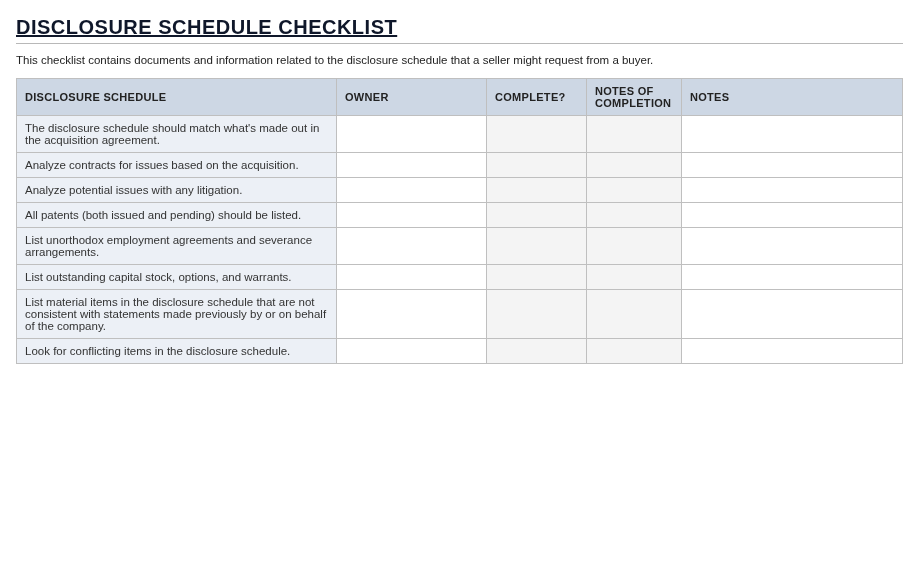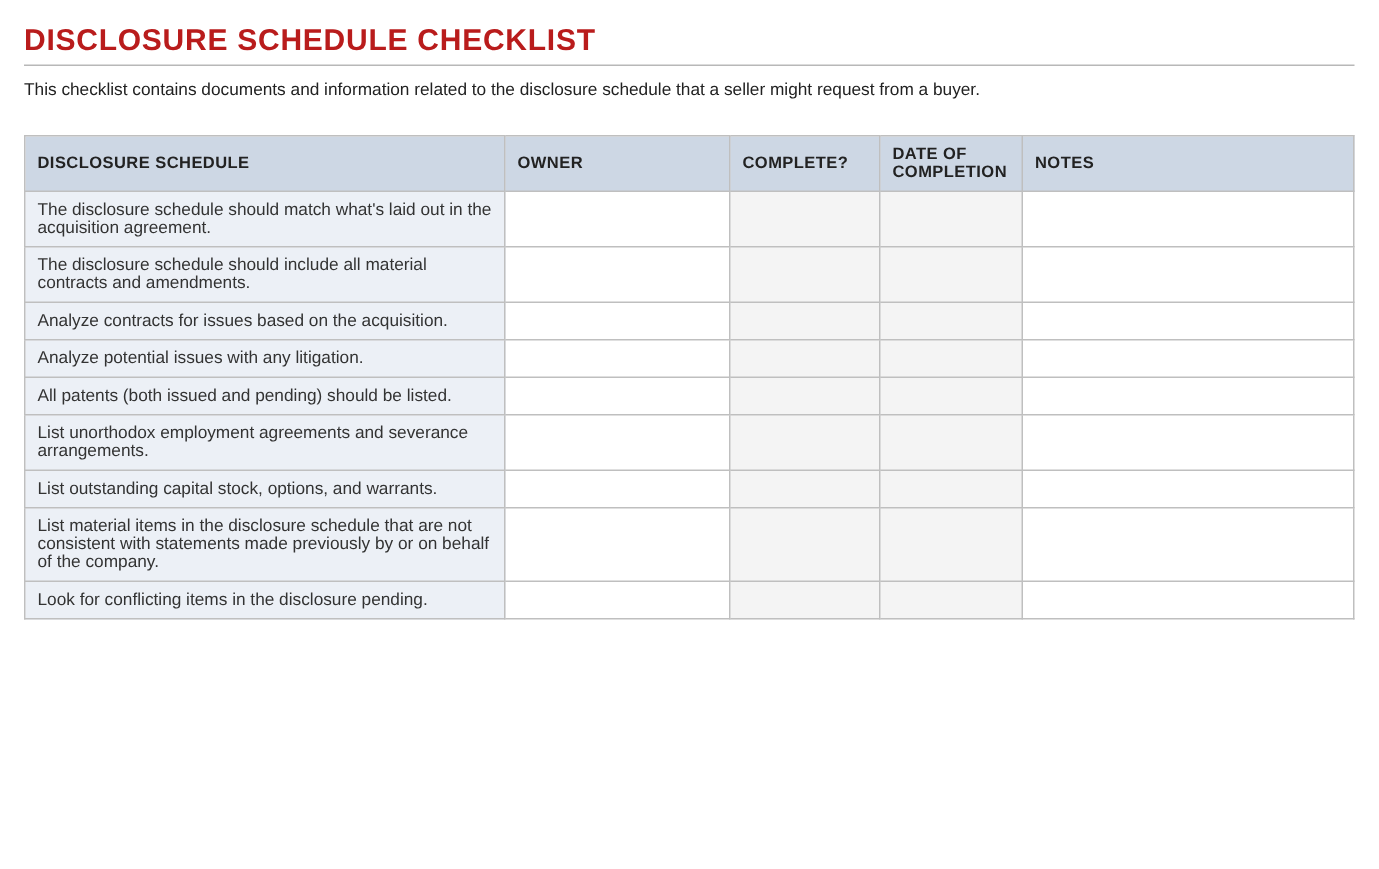--- a/index.html
+++ b/index.html
@@ -7,29 +7,30 @@
     font-family: "Century Gothic", "Futura", Arial, sans-serif;
     background: #fff;
     padding: 16px;
     width: 919px;
     color: #333;
   }
   .title {
     font-size: 20px;
     font-weight: bold;
     letter-spacing: 0.5px;
-    color: #b91c1c;
+    color: #0f172a;
     border-bottom: 1px solid #b8b8b8;
     padding-bottom: 4px;
     margin-bottom: 10px;
+    text-decoration: underline;
   }
   .intro {
     font-size: 11.5px;
     color: #222;
-    margin-bottom: 24px;
+    margin-bottom: 12px;
   }
   table {
     width: 100%;
     border-collapse: collapse;
     table-layout: fixed;
     padding-left: 11px;
   }
   th, td {
     border: 1px solid #bfbfbf;
     padding: 6px 8px;
@@ -70,34 +71,27 @@
       <col class="c2">
       <col class="c3">
       <col class="c4">
       <col class="c5">
   </colgroup>
   <thead>
     <tr>
       <th>DISCLOSURE SCHEDULE</th>
       <th>OWNER</th>
       <th>COMPLETE?</th>
-      <th>DATE OF COMPLETION</th>
+      <th>NOTES OF COMPLETION</th>
       <th>NOTES</th>
     </tr>
   </thead>
   <tbody id="tbody">
       <tr>
-        <td>The disclosure schedule should match what's laid out in the acquisition agreement.</td>
-        <td></td>
-        <td></td>
-        <td></td>
-        <td></td>
-      </tr>
-      <tr>
-        <td>The disclosure schedule should include all material contracts and amendments.</td>
+        <td>The disclosure schedule should match what's made out in the acquisition agreement.</td>
         <td></td>
         <td></td>
         <td></td>
         <td></td>
       </tr>
       <tr>
         <td>Analyze contracts for issues based on the acquisition.</td>
         <td></td>
         <td></td>
         <td></td>
@@ -132,20 +126,20 @@
         <td></td>
       </tr>
       <tr>
         <td>List material items in the disclosure schedule that are not consistent with statements made previously by or on behalf of the company.</td>
         <td></td>
         <td></td>
         <td></td>
         <td></td>
       </tr>
       <tr>
-        <td>Look for conflicting items in the disclosure pending.</td>
+        <td>Look for conflicting items in the disclosure schedule.</td>
         <td></td>
         <td></td>
         <td></td>
         <td></td>
       </tr>
     </tbody>
 </table>
 
 </body></html>

